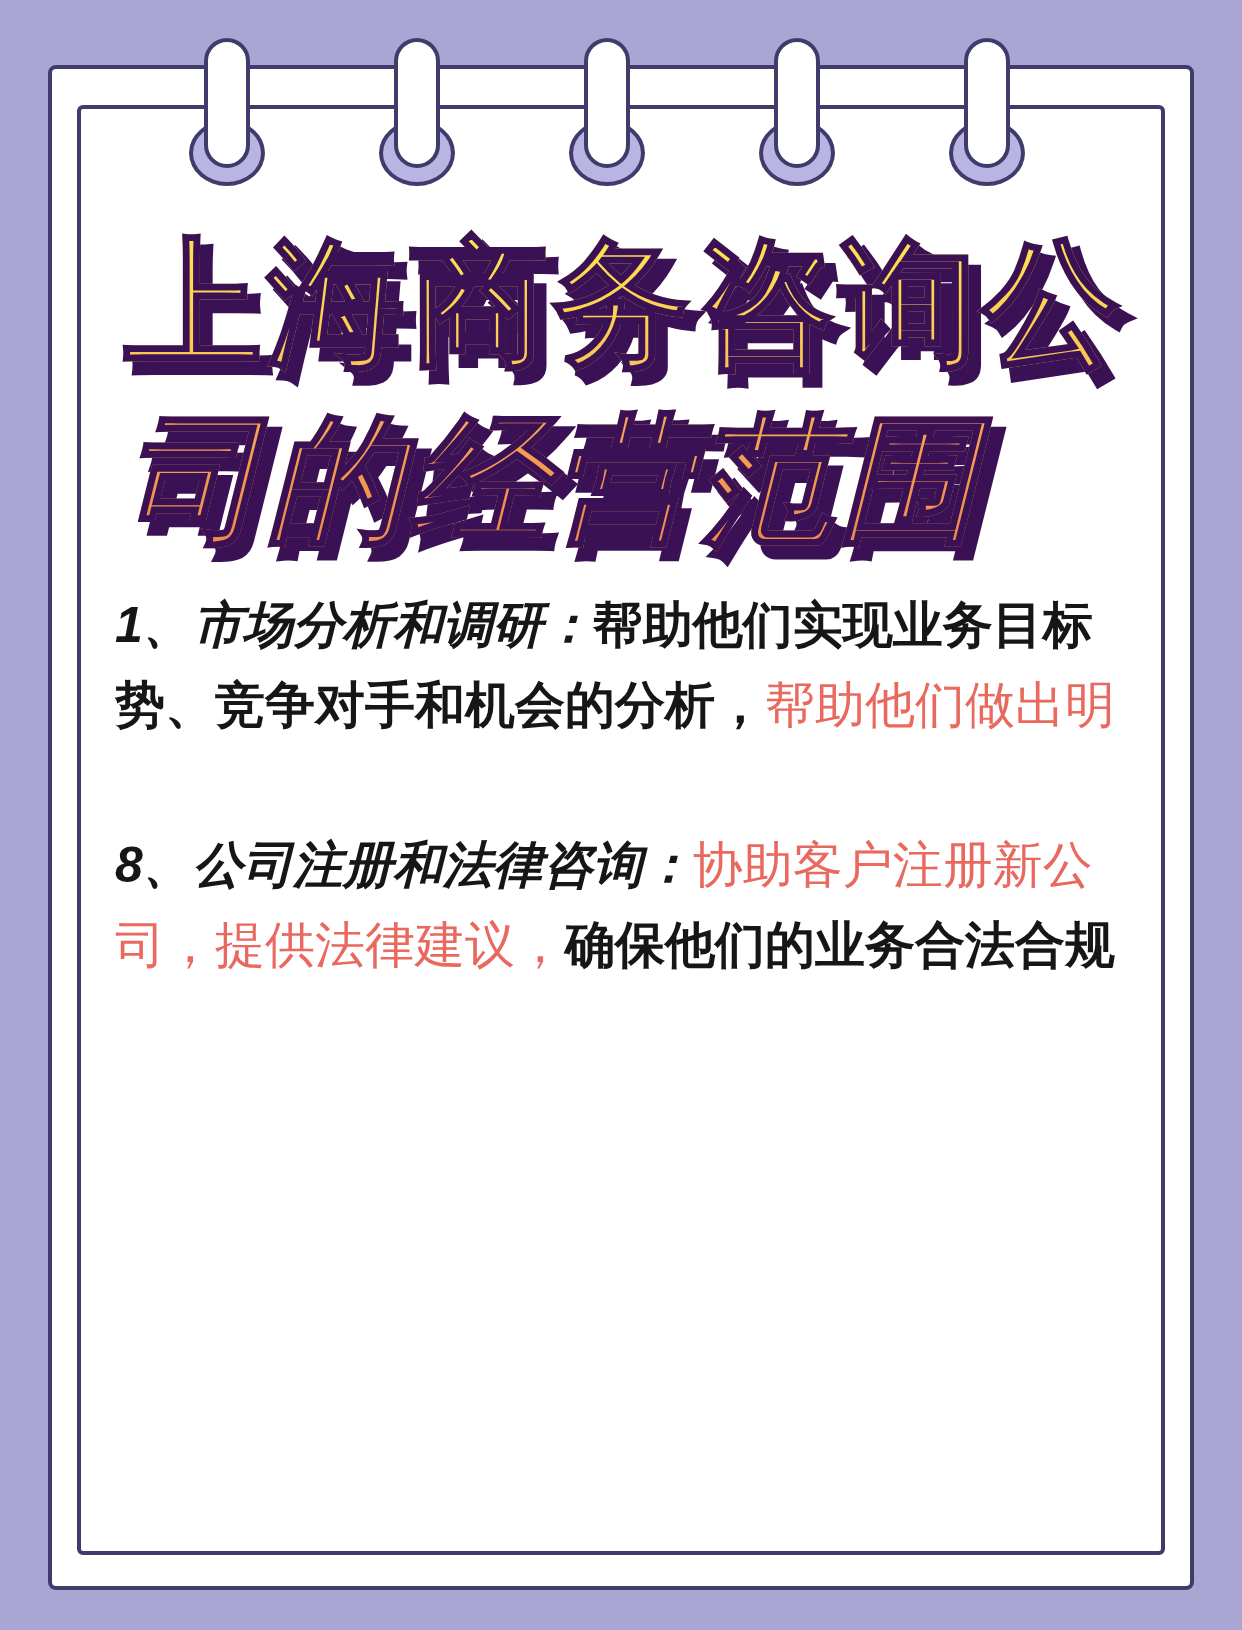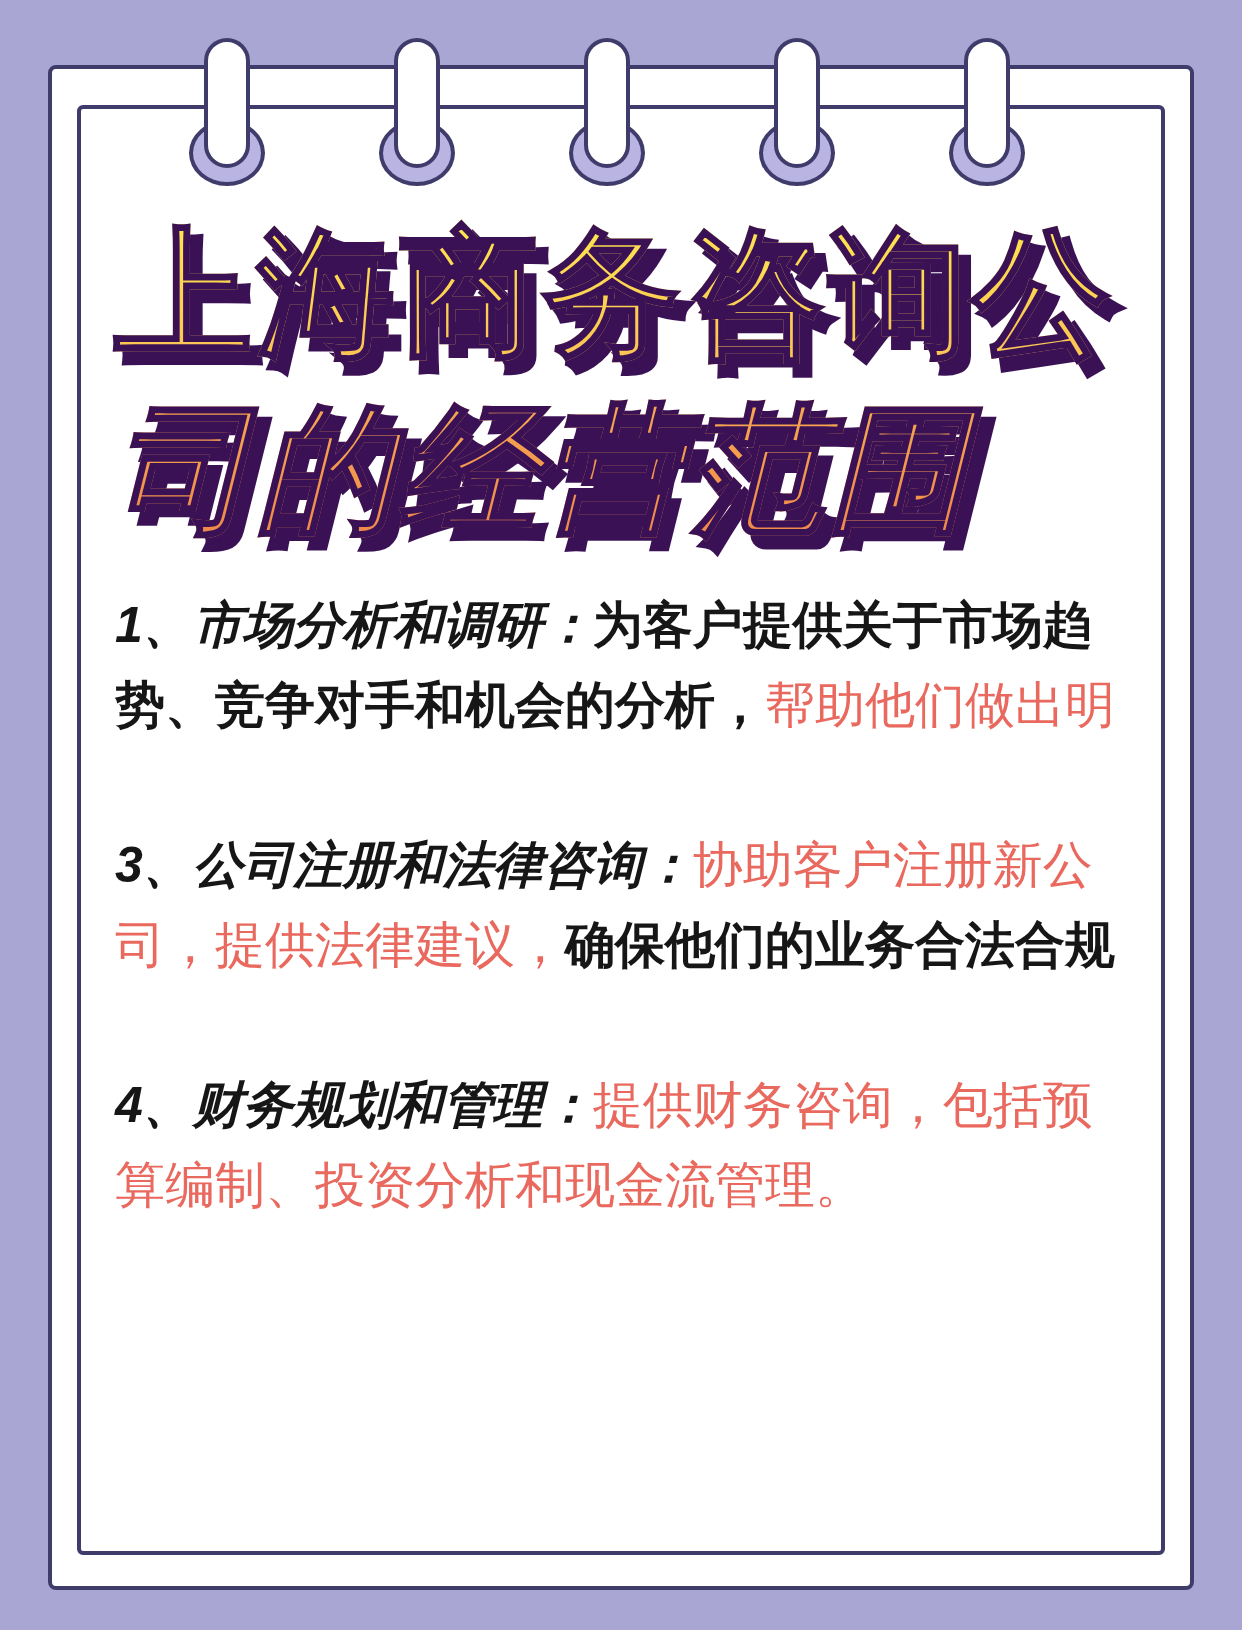--- a/index.html
+++ b/index.html
@@ -70,32 +70,28 @@
       <div class="ring-hole" style="left: 379px;"></div>
       <div class="ring-capsule" style="left: 394px;"></div>
       <div class="ring-hole" style="left: 569px;"></div>
       <div class="ring-capsule" style="left: 584px;"></div>
       <div class="ring-hole" style="left: 759px;"></div>
       <div class="ring-capsule" style="left: 774px;"></div>
       <div class="ring-hole" style="left: 949px;"></div>
       <div class="ring-capsule" style="left: 964px;"></div>
     </div>
 
-  <h1 class="title" style="margin:2px;">
+  <h1 class="title" style="margin:12px;">
     <span class="title-line l1" data-text="上海商务咨询公">上海商务咨询公</span>
     <span class="title-line l2" data-text="司的经营范围">司的经营范围</span>
   </h1>
 
   <div class="sections">
       <div class="section">
-        <div class="line"><span class="seg-label">1、市场分析和调研：</span><span class="seg-plain">为客户提供关于市场趋</span></div>
+        <div class="line"><span class="seg-label">1、市场分析和调研：</span><span class="seg-plain">帮助他们实现业务目标</span></div>
         <div class="line"><span class="seg-plain">势、竞争对手和机会的分析，</span><span class="seg-red">帮助他们做出明</span></div>
       </div>
       <div class="section">
-        <div class="line"><span class="seg-label">3、公司注册和法律咨询：</span><span class="seg-red">协助客户注册新公</span></div>
+        <div class="line"><span class="seg-label">8、公司注册和法律咨询：</span><span class="seg-red">协助客户注册新公</span></div>
         <div class="line"><span class="seg-red">司，提供法律建议，</span><span class="seg-plain">确保他们的业务合法合规</span></div>
-      </div>
-      <div class="section">
-        <div class="line"><span class="seg-label">4、财务规划和管理：</span><span class="seg-red">提供财务咨询，包括预</span></div>
-        <div class="line"><span class="seg-red">算编制、投资分析和现金流管理。</span></div>
       </div>
     </div>
 </div>
 
 </body></html>

